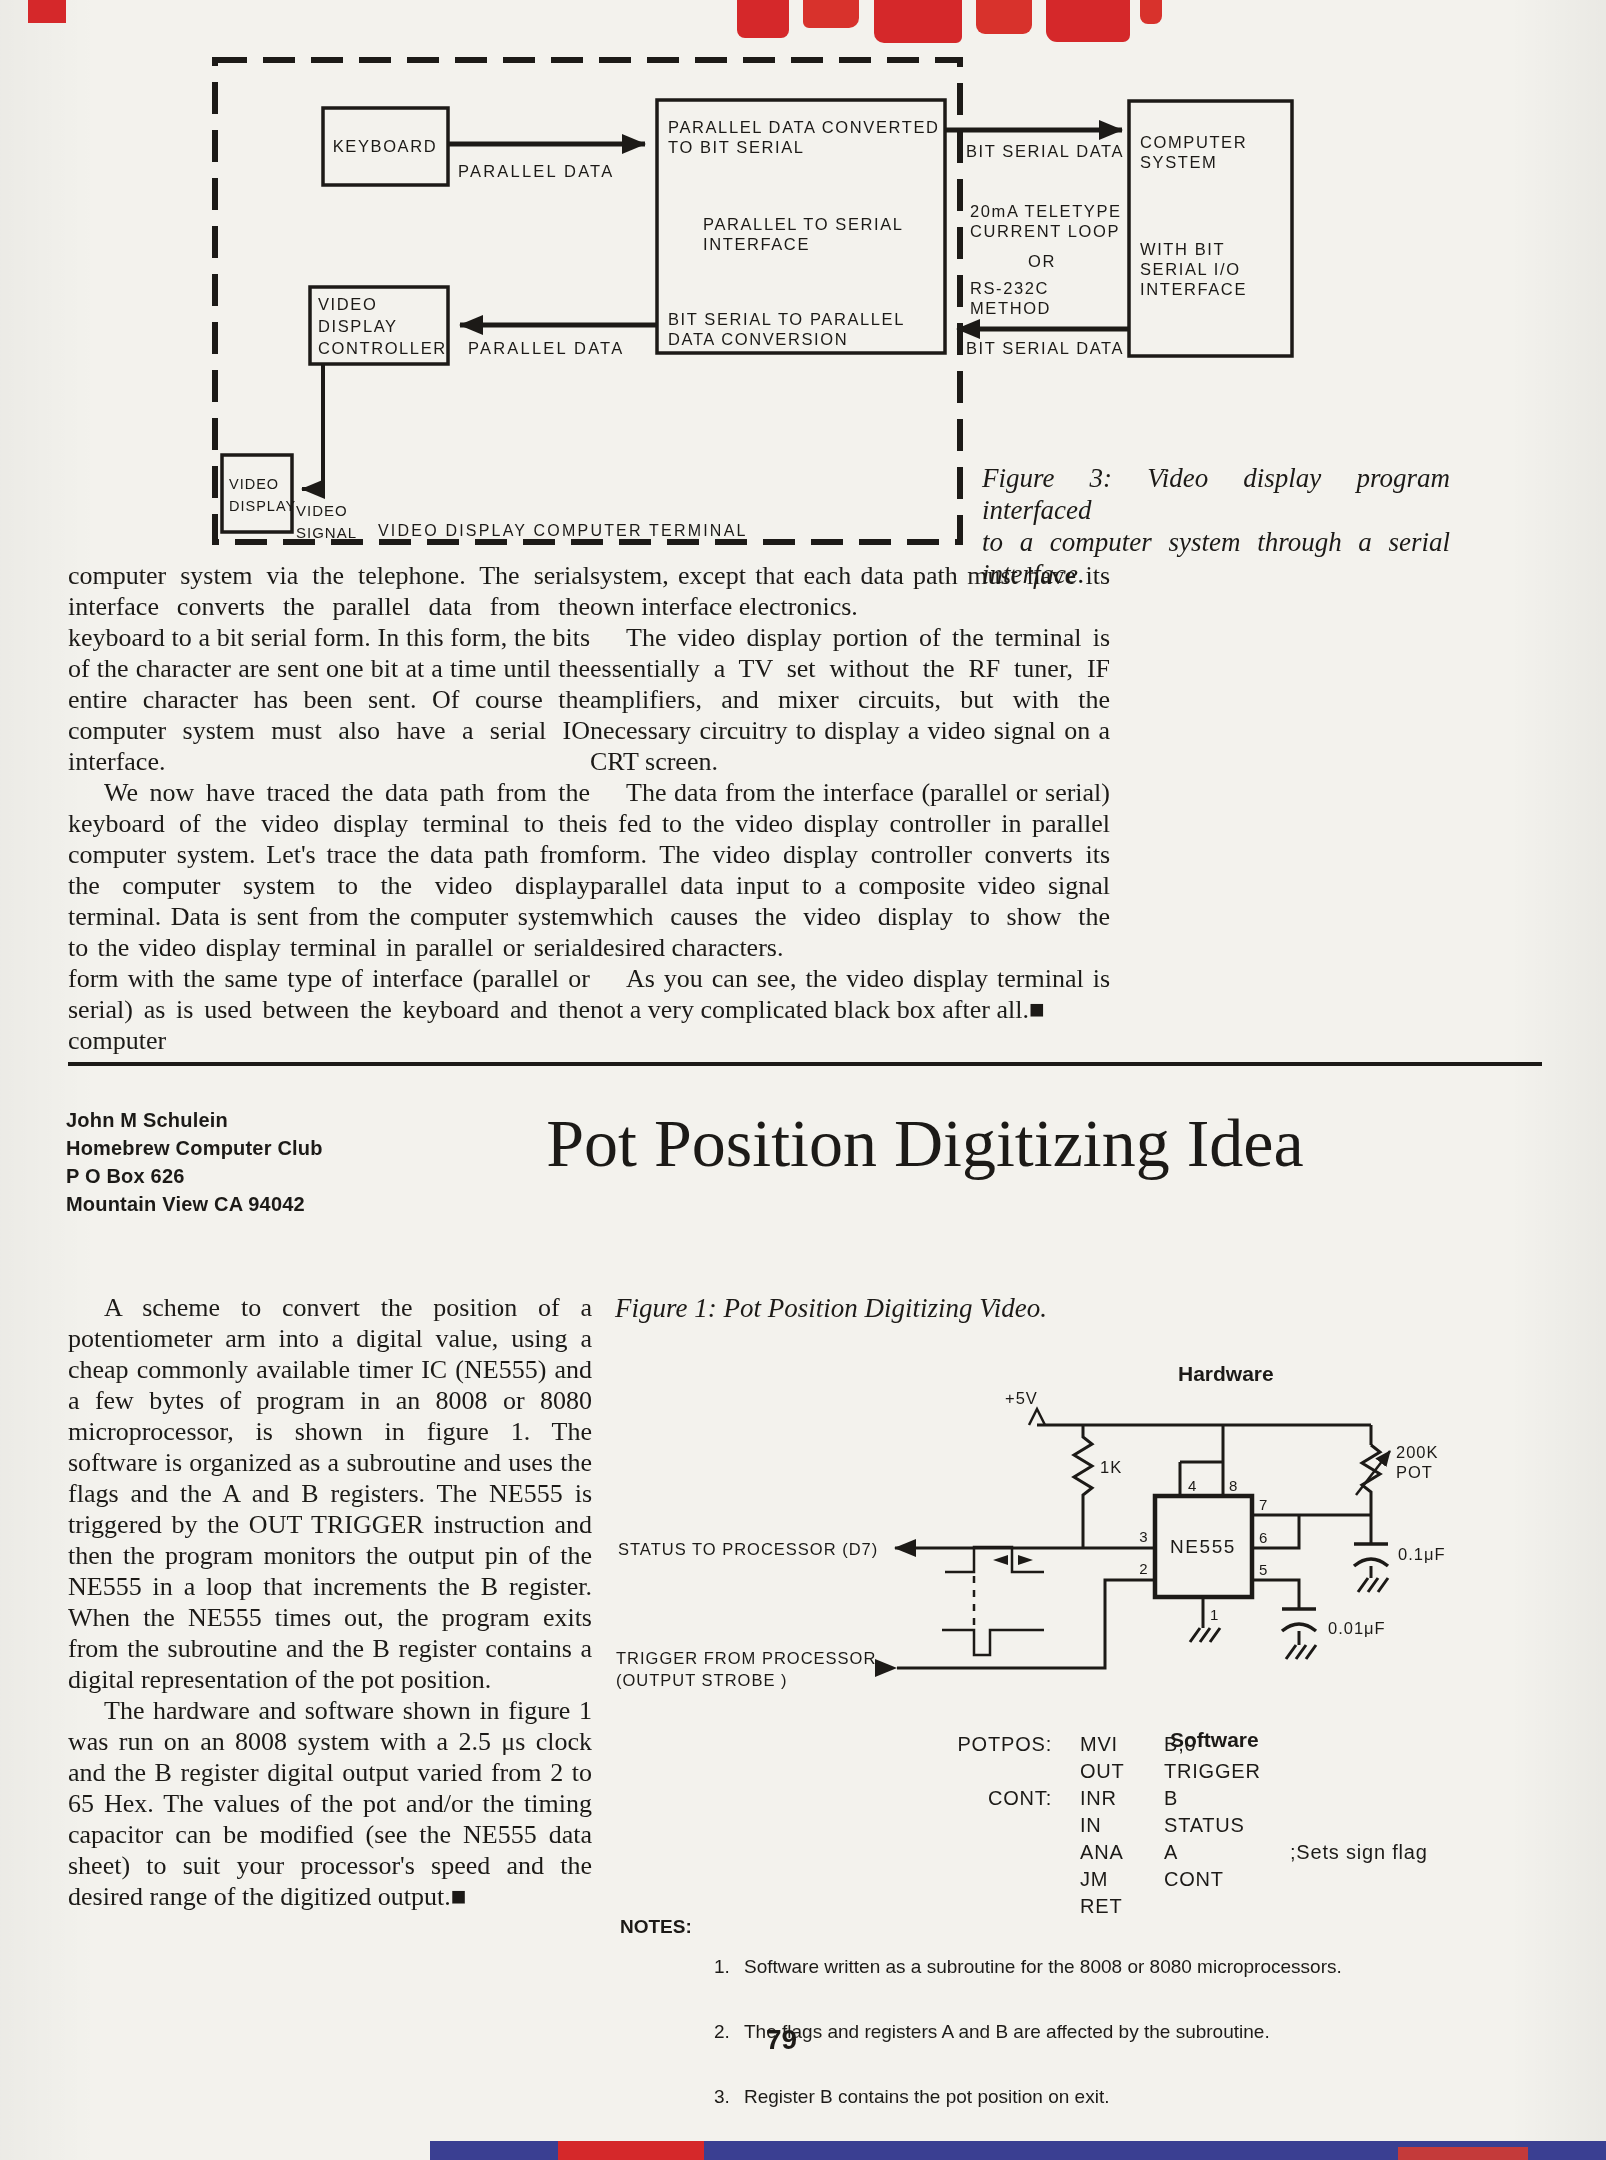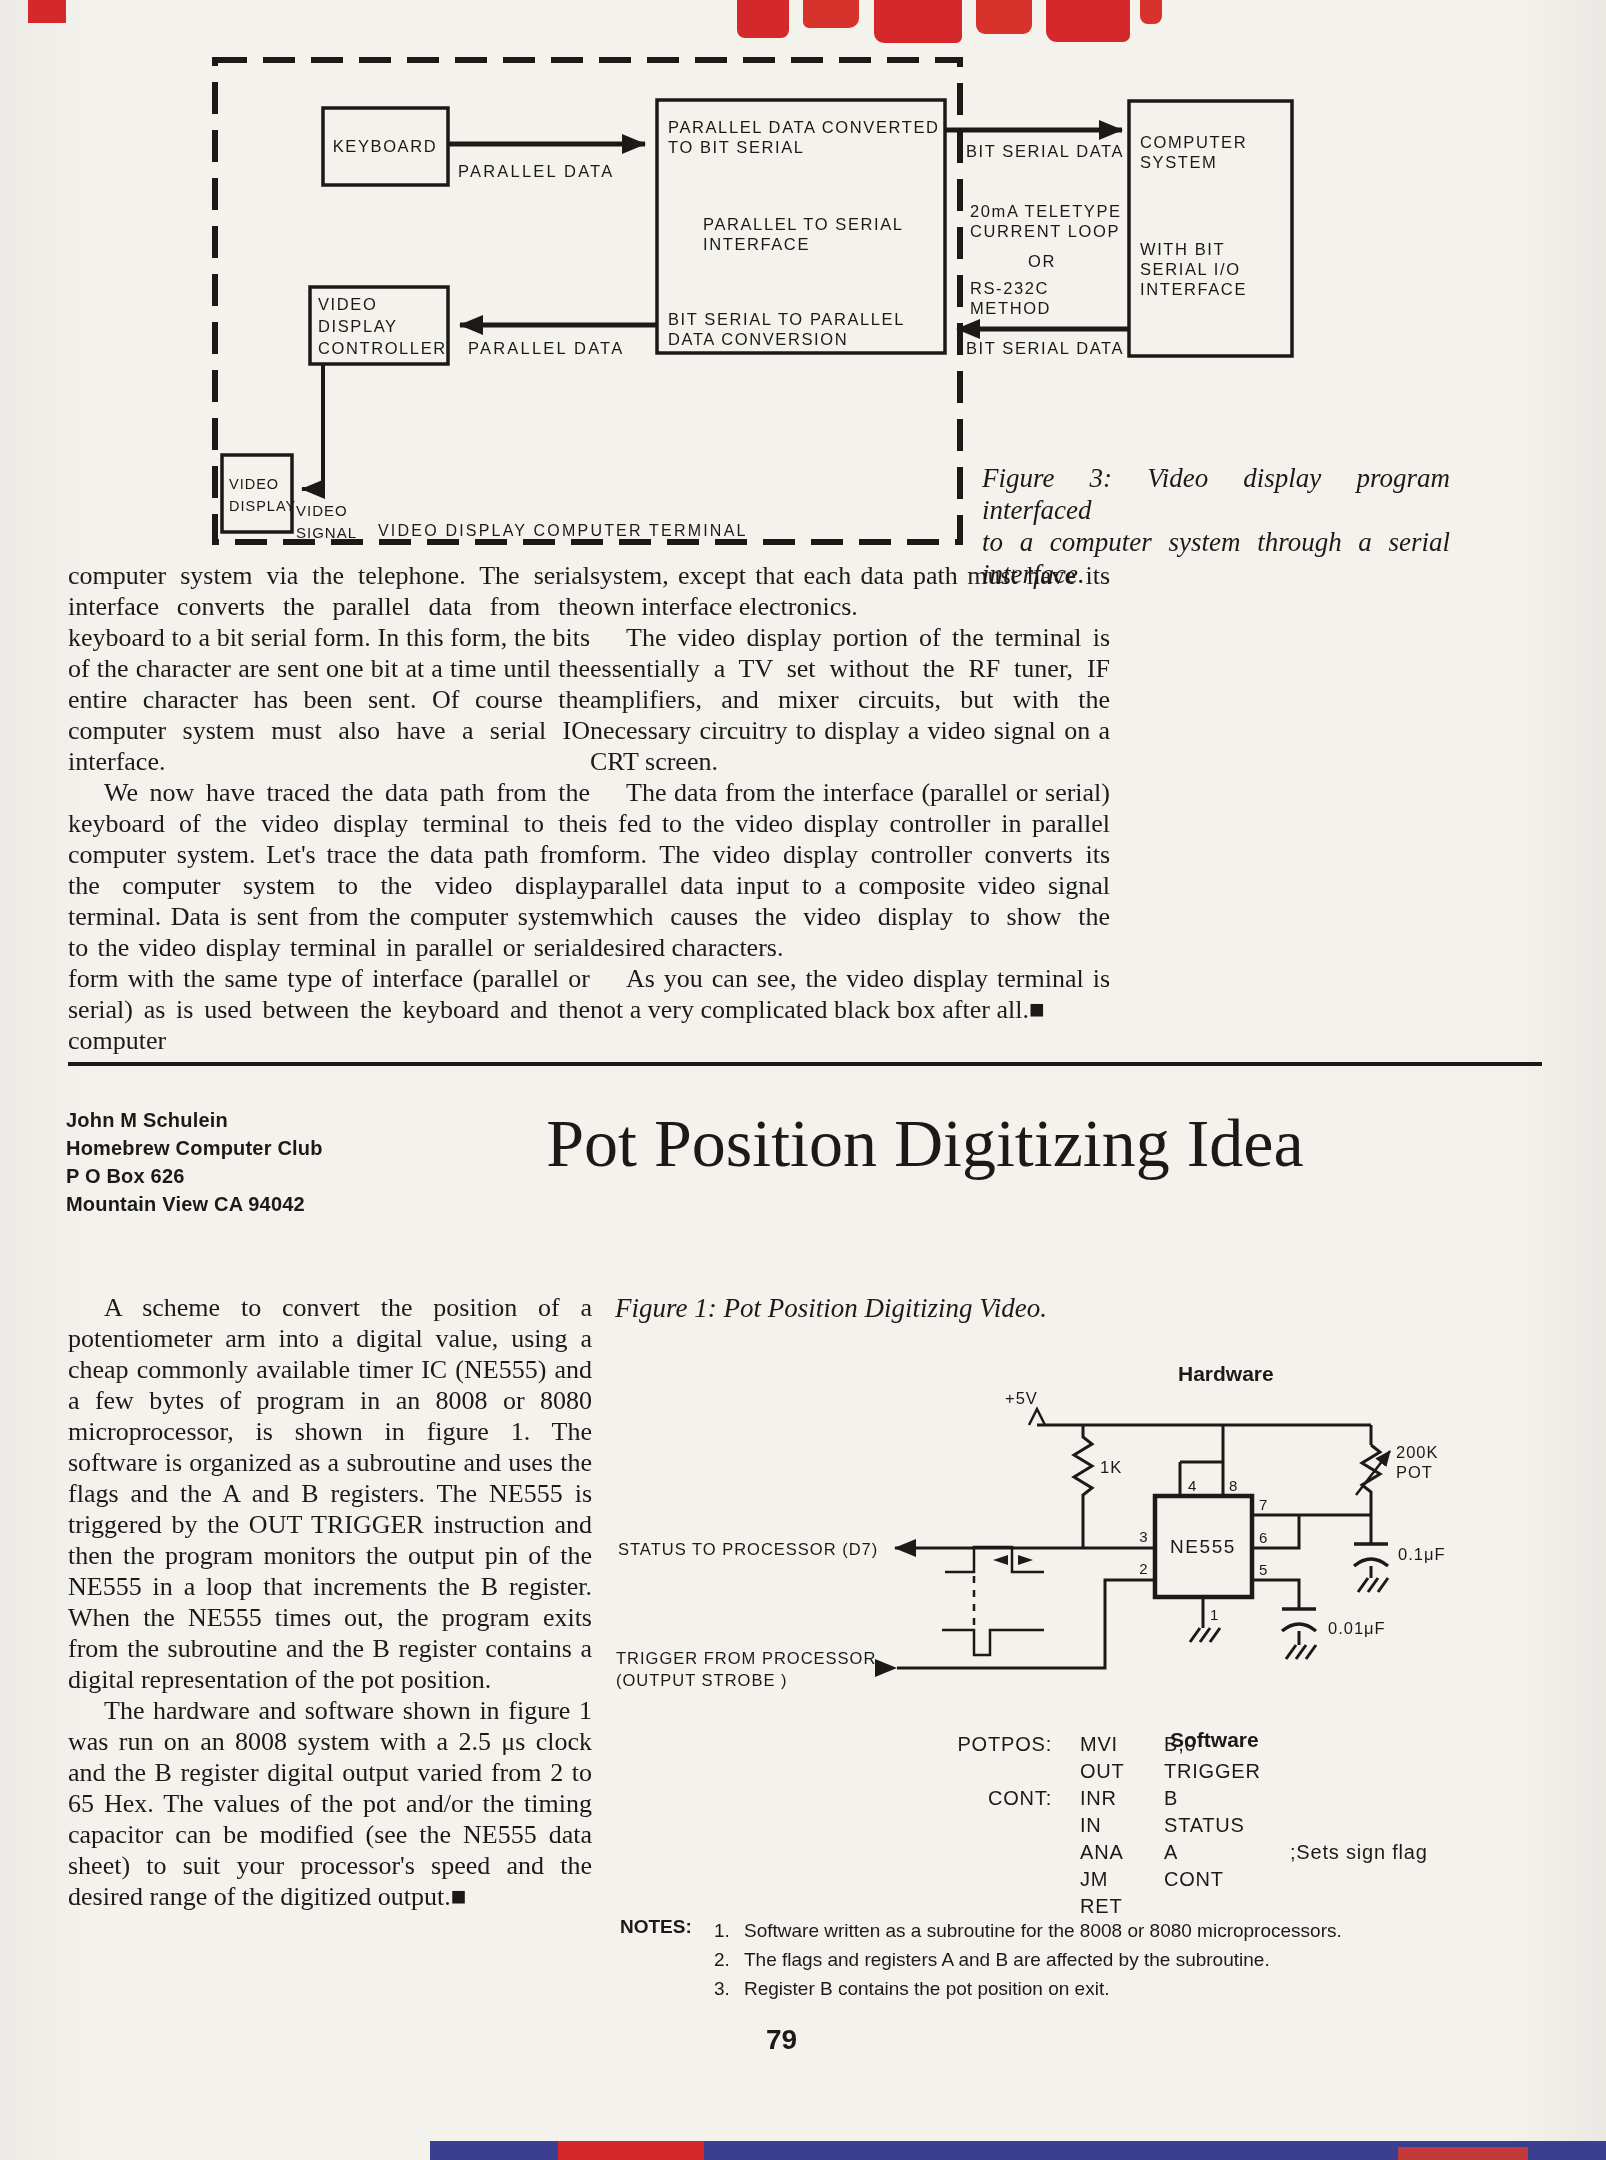--- a/index.html
+++ b/index.html
@@ -45,21 +45,21 @@
     line-height:27px;
   }
   .code .row{white-space:nowrap;height:27px;}
   .code .lab{display:inline-block;width:112px;text-align:right;}
   .code .op {display:inline-block;width:84px;margin-left:28px;}
   .code .arg{display:inline-block;width:124px;}
   .code .cmt{display:inline-block;margin-left:2px;}
   .notes{
     font-family:"Liberation Sans", sans-serif;font-size:19px;line-height:29px;
   }
-  .notes .row{white-space:nowrap;}
+  .notes .row{white-space:nowrap;margin-top:36px;}
   .notes .num{display:inline-block;width:30px;}
   .noteslabel{font-family:"Liberation Sans", sans-serif;font-weight:bold;font-size:19px;}
   .pagenum{font-family:"Liberation Sans", sans-serif;font-weight:bold;font-size:28px;}
   .bleed{position:absolute;}
 </style>
 </head>
 <body>
 
 <div class="page">
 

